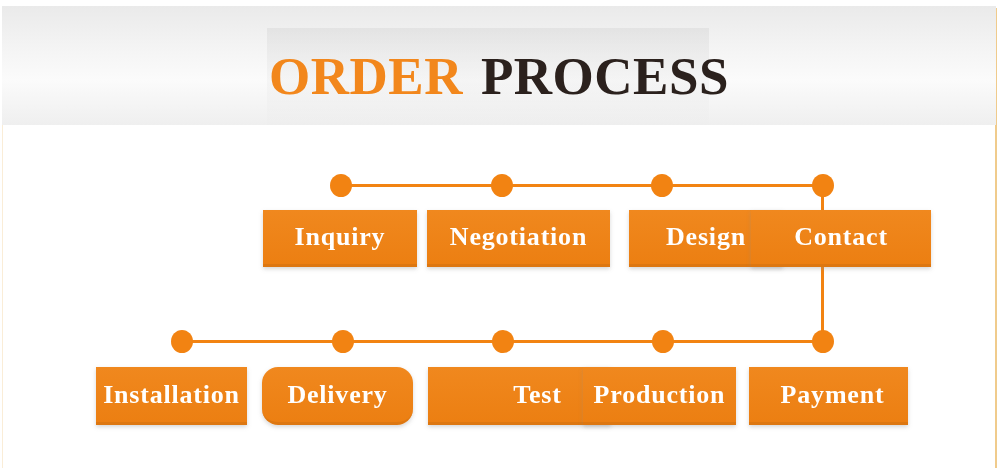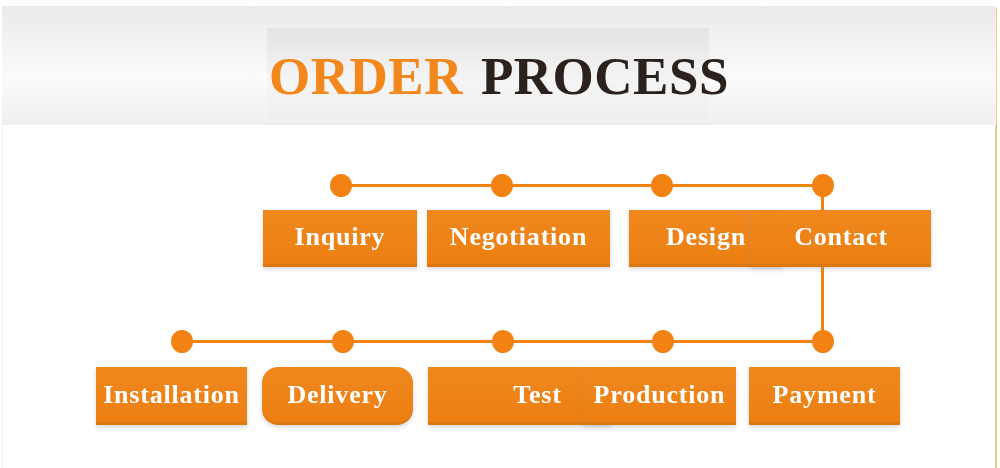--- a/index.html
+++ b/index.html
@@ -62,21 +62,21 @@
   .row-top .box{top:210px;}
   .row-bottom .box{top:367px;height:55px;text-align:right;}
   .box.p-inquiry{left:263px;width:154px;}
   .box.p-negotiation{left:427px;width:183px;}
   .box.p-design{left:585px;width:154px;margin-left:44px;}
   .box.p-contact{left:751px;width:180px;}
   .box.p-installation{left:96px;width:151px;}
   .box.p-delivery{left:262px;width:151px;border-radius:16px;}
   .box.p-test{left:428px;width:147px;padding-left:36px;}
   .box.p-production{left:583px;width:153px;}
-  .box.p-payment{left:749px;width:151px;}
+  .box.p-payment{left:749px;width:151px;padding-left:8px;}
 </style>
 </head>
 <body>
 
 <div class="stage">
 
   <div class="edge-line left"></div>
   <div class="edge-line right"></div>
 
   <div class="header-band">

